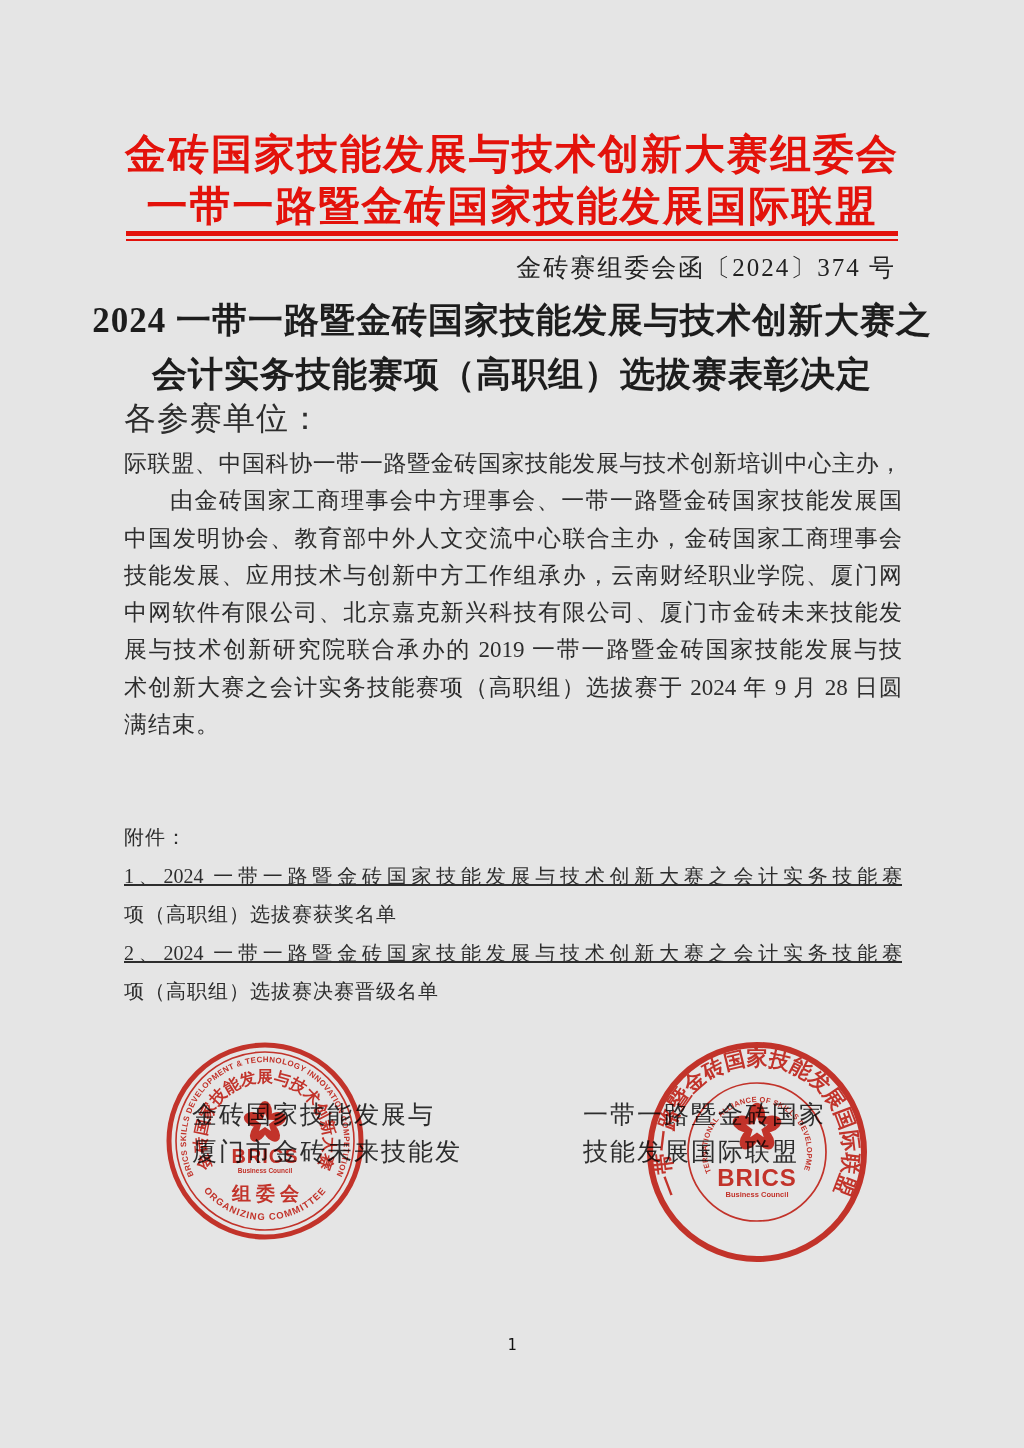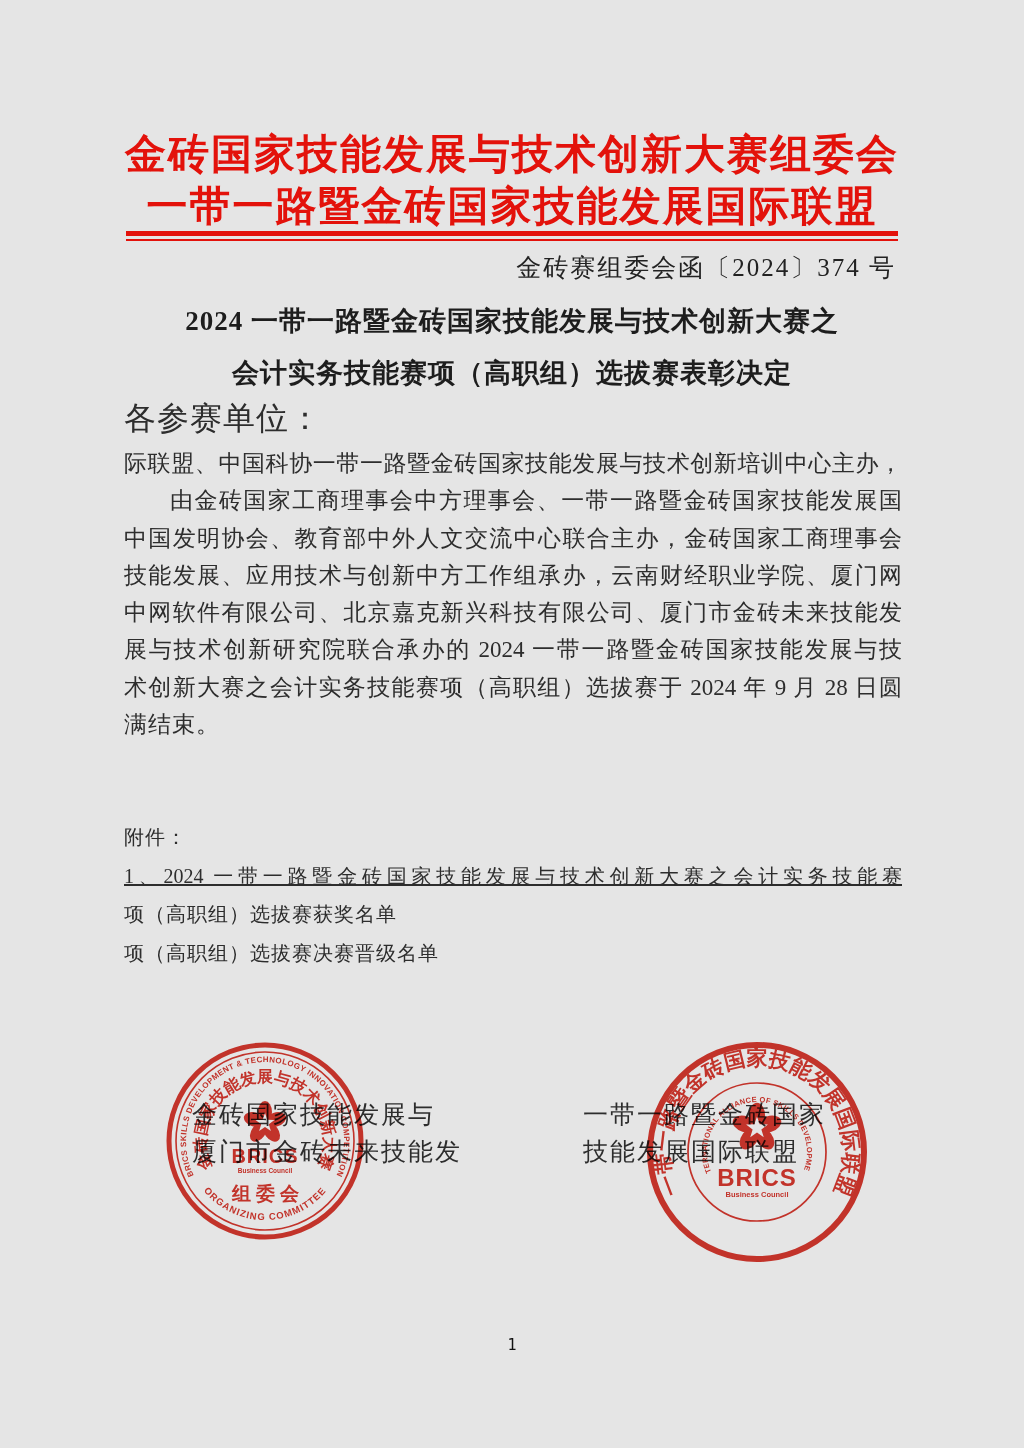--- a/index.html
+++ b/index.html
@@ -14,22 +14,22 @@
     font-family:"Liberation Sans","DejaVu Sans",sans-serif;font-weight:900;
     color:#e3120b;}
   .letterhead .hline{font-size:41px;line-height:52px;letter-spacing:2px;white-space:nowrap;}
   .rule-thick{position:absolute;left:126px;top:231px;width:772px;height:5px;background:#e3120b;}
   .rule-thin{position:absolute;left:126px;top:239px;width:772px;height:2px;background:#e3120b;}
   
   .doc-number{position:absolute;right:128px;top:251px;font-size:25px;line-height:34px;
     letter-spacing:2px;white-space:nowrap;color:#222;}
   
   .doc-title{position:absolute;left:0;width:100%;text-align:center;font-weight:700;
-    font-size:27px;line-height:36px;letter-spacing:1px;color:#1d1d1d;white-space:nowrap;}
-  .t1{top:303px;} .t2{top:357px;font-family:Liberation Mono, monospace;}
+    font-size:35px;line-height:36px;letter-spacing:1px;color:#1d1d1d;white-space:nowrap;}
+  .t1{top:303px;} .t2{top:357px;}
   
   .salutation{position:absolute;left:124px;top:399px;font-size:32px;line-height:38px;
     letter-spacing:1px;color:#2d2d2d;}
   .bodytext{position:absolute;left:124px;top:445px;width:778px;font-size:23px;
     line-height:37.3px;color:#2d2d2d;}
   .bodytext .jline{text-align:justify;text-align-last:justify;}
   .bodytext .lline{text-align:left;letter-spacing:1px;}
   .indent{text-indent:2em;}
   .attachments{position:absolute;left:124px;top:818px;width:778px;font-size:20px;
     line-height:38.6px;color:#2d2d2d;}
@@ -72,29 +72,30 @@
   <div class="doc-title t2">会计实务技能赛项（高职组）选拔赛表彰决定</div>
 
   <div class="salutation">各参赛单位：</div>
 
   <div class="bodytext">
     <div class="jline">际联盟、中国科协一带一路暨金砖国家技能发展与技术创新培训中心主办，</div>
     <div class="jline indent">由金砖国家工商理事会中方理事会、一带一路暨金砖国家技能发展国</div>
     <div class="jline">中国发明协会、教育部中外人文交流中心联合主办，金砖国家工商理事会</div>
     <div class="jline">技能发展、应用技术与创新中方工作组承办，云南财经职业学院、厦门网</div>
     <div class="jline">中网软件有限公司、北京嘉克新兴科技有限公司、厦门市金砖未来技能发</div>
-    <div class="jline">展与技术创新研究院联合承办的 2024 一带一路暨金砖国家技能发展与技</div>
+    <div class="jline">展与技术创新研究院联合承办的 2019 一带一路暨金砖国家技能发展与技</div>
     <div class="jline">术创新大赛之会计实务技能赛项（高职组）选拔赛于 2024 年 9 月 28 日圆</div>
     <div class="lline">满结束。</div>
   </div>
 
   <div class="attachments">
     <div class="lline">附件：</div>
     <div class="jline">1、2024 一带一路暨金砖国家技能发展与技术创新大赛之会计实务技能赛</div>
     <div class="lline">项（高职组）选拔赛获奖名单</div>
+    <div class="jline">2、2024 一带一路暨金砖国家技能发展与技术创新大赛之会计实务技能赛</div>
     <div class="lline">项（高职组）选拔赛决赛晋级名单</div>
   </div>
 
   <div class="sig sig-left">
     <div>金砖国家技能发展与</div>
     <div>厦门市金砖未来技能发</div>
   </div>
   <div class="sig sig-right">
     <div>一带一路暨金砖国家</div>
     <div>技能发展国际联盟</div>

